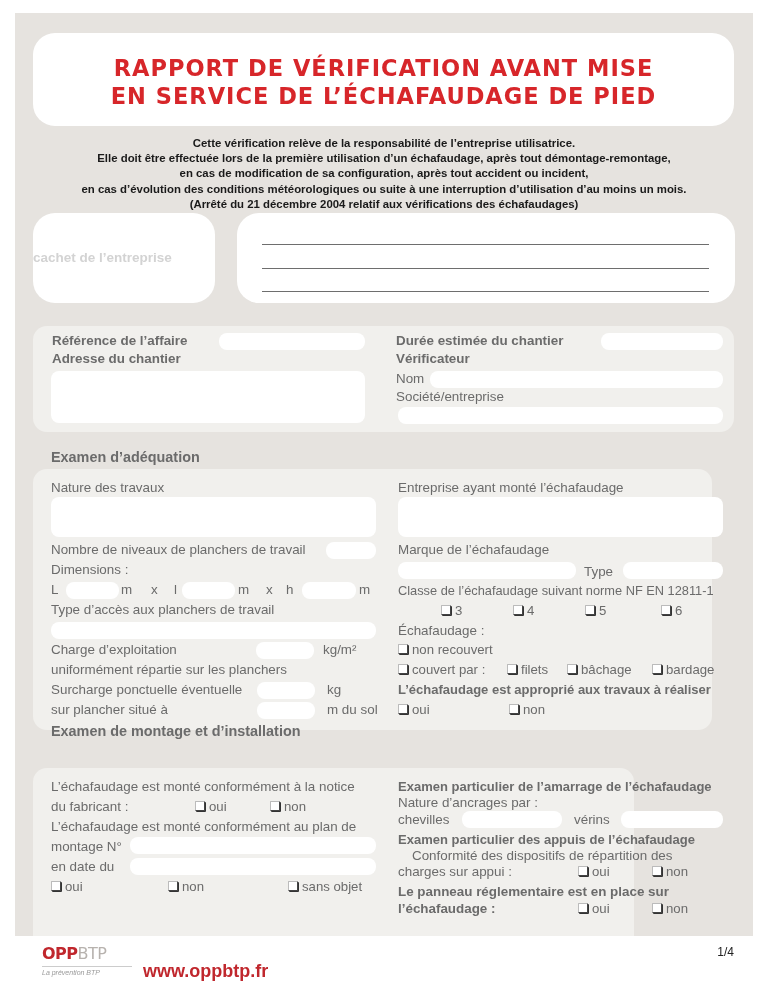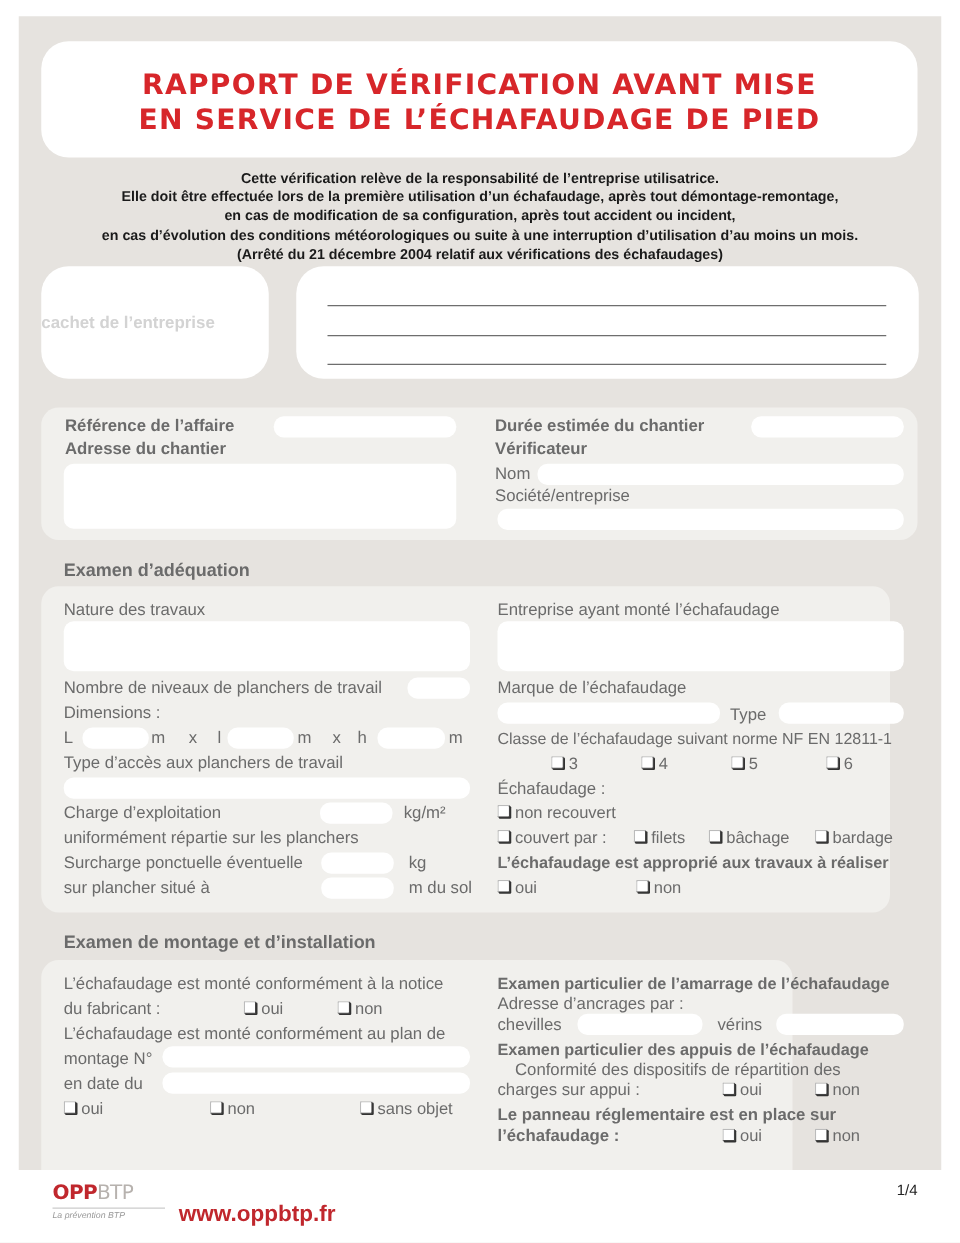--- a/index.html
+++ b/index.html
@@ -126,37 +126,37 @@
   <div class="cb" style="left:365px;top:173px"><span class="box"></span><span>non recouvert</span></div>
   <div class="cb" style="left:365px;top:193px"><span class="box"></span><span>couvert par :</span></div>
   <div class="cb" style="left:474px;top:193px"><span class="box"></span><span>filets</span></div>
   <div class="cb" style="left:534px;top:193px"><span class="box"></span><span>bâchage</span></div>
   <div class="cb" style="left:619px;top:193px"><span class="box"></span><span>bardage</span></div>
   <div class="lbl b" style="left:365px;top:213px;font-size:13px">L’échafaudage est approprié aux travaux à réaliser</div>
   <div class="cb" style="left:365px;top:233px"><span class="box"></span><span>oui</span></div>
   <div class="cb" style="left:476px;top:233px"><span class="box"></span><span>non</span></div>
 </div>
 
-<div class="sec-title" style="left:51px;top:746px">Examen de montage et d’installation</div>
+<div class="sec-title" style="left:51px;top:723px">Examen de montage et d’installation</div>
 <div class="abs panel" style="left:33px;top:768px;width:601px;height:168px;border-bottom-left-radius:0;border-bottom-right-radius:0">
   <div class="lbl" style="left:18px;top:11px">L’échafaudage est monté conformément à la notice</div>
   <div class="lbl" style="left:18px;top:31px">du fabricant :</div>
   <div class="cb" style="left:162px;top:31px"><span class="box"></span><span>oui</span></div>
   <div class="cb" style="left:237px;top:31px"><span class="box"></span><span>non</span></div>
   <div class="lbl" style="left:18px;top:51px">L’échafaudage est monté conformément au plan de</div>
   <div class="lbl" style="left:18px;top:71px">montage N°</div>
   <div class="abs field" style="left:97px;top:69px;width:246px"></div>
   <div class="lbl" style="left:18px;top:91px">en date du</div>
   <div class="abs field" style="left:97px;top:90px;width:246px"></div>
   <div class="cb" style="left:18px;top:111px"><span class="box"></span><span>oui</span></div>
   <div class="cb" style="left:135px;top:111px"><span class="box"></span><span>non</span></div>
   <div class="cb" style="left:255px;top:111px"><span class="box"></span><span>sans objet</span></div>
 
   <div class="lbl b" style="left:365px;top:11px;font-size:13px">Examen particulier de l’amarrage de l’échafaudage</div>
-  <div class="lbl" style="left:365px;top:27px">Adresse d’ancrages par :</div>
+  <div class="lbl" style="left:365px;top:27px">Nature d’ancrages par :</div>
   <div class="lbl" style="left:365px;top:44px">chevilles</div>
   <div class="abs field" style="left:429px;top:43px;width:100px"></div>
   <div class="lbl" style="left:541px;top:44px">vérins</div>
   <div class="abs field" style="left:588px;top:43px;width:102px"></div>
   <div class="lbl b" style="left:365px;top:64px;font-size:13px">Examen particulier des appuis de l’échafaudage</div>
   <div class="lbl" style="left:379px;top:80px">Conformité des dispositifs de répartition des</div>
   <div class="lbl" style="left:365px;top:96px">charges sur appui :</div>
   <div class="cb" style="left:545px;top:96px"><span class="box"></span><span>oui</span></div>
   <div class="cb" style="left:619px;top:96px"><span class="box"></span><span>non</span></div>
   <div class="lbl b" style="left:365px;top:116px">Le panneau réglementaire est en place sur</div>

